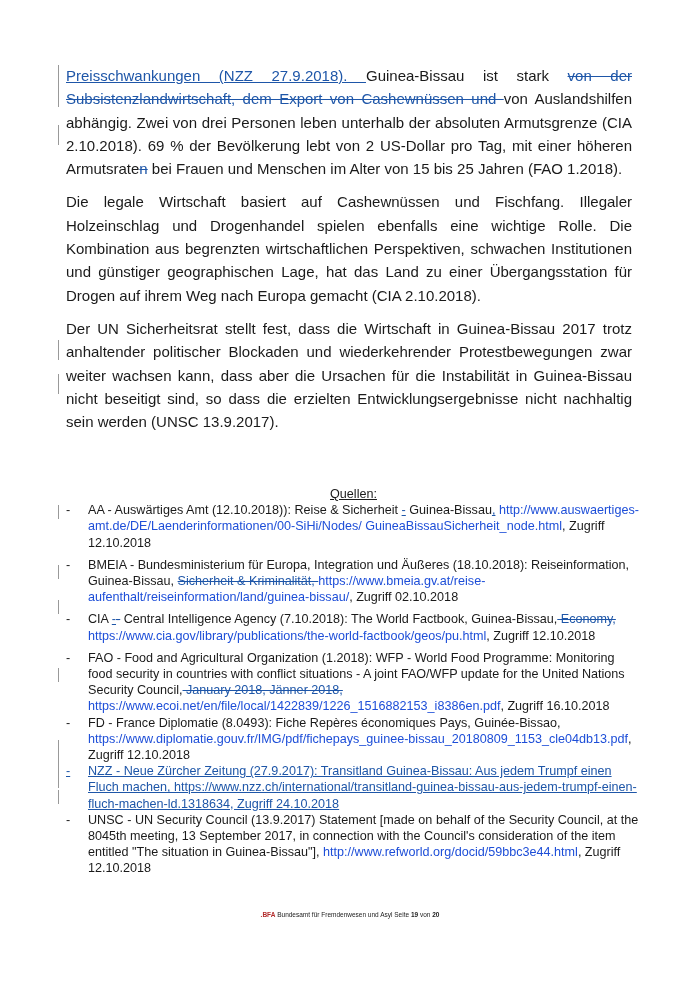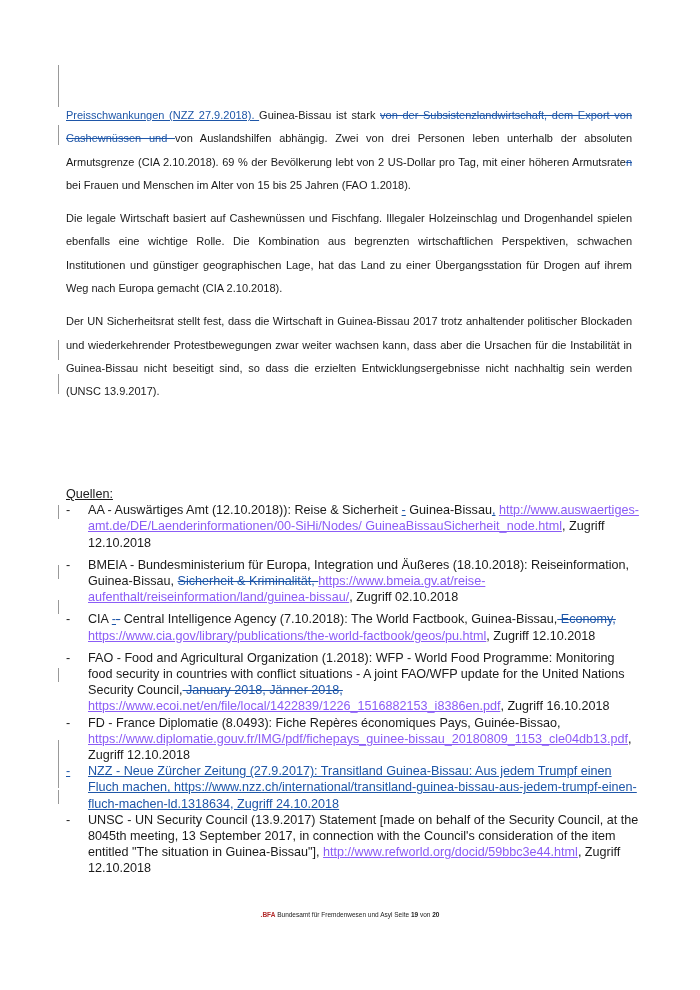--- a/index.html
+++ b/index.html
@@ -1,31 +1,31 @@
 <!DOCTYPE html>
 <html><head>
 <meta charset="utf-8">
 <style>
   html, body { margin: 0; padding: 0; background: #ffffff; }
   body { width: 700px; height: 990px; position: relative; overflow: hidden;
          font-family: "Liberation Sans", sans-serif; color: #1a1a1a; }
   .page { position: absolute; left: 0; top: 0; width: 700px; height: 990px; }
-  .body-text { position: absolute; left: 66px; width: 566px; font-size: 11px;
-               line-height: 23.3px; text-align: justify; margin-top: 40px; }
+  .body-text { position: absolute; left: 66px; width: 566px; font-size: 15px;
+               line-height: 23.3px; text-align: justify; }
   .body-text p { margin: 0 0 10px 0; }
   .ins { color: #1e56a8; text-decoration: underline; }
   .del { color: #1e56a8; text-decoration: line-through; }
   .change-bar { position: absolute; left: 58px; width: 1px; background: #999; }
   .sources { position: absolute; left: 66px; top: 486px; width: 575px; font-size: 12.6px;
              line-height: 16.2px; }
-  .sources-heading { text-decoration: underline; margin-bottom: 0; }
+  .sources-heading { text-decoration: underline; margin-bottom: 0; text-align: center; }
   .src { position: relative; padding-left: 22px; margin-bottom: 6px; }
   .src .dash { position: absolute; left: 0; top: 0; }
   .src.tight { margin-bottom: 0; }
-  a.link { color: #8b5cf6; text-decoration: underline; }
+  a.link { color: #1d4ed8; }
   .footer { position: absolute; top: 911px; left: 0; width: 700px; text-align: center;
             font-size: 6.5px; color: #222; }
   .footer .brand { color: #b22a2a; font-weight: bold; }
   .footer b { font-weight: bold; }
 </style>
 </head>
 <body>
 
 <div class="page">
 

